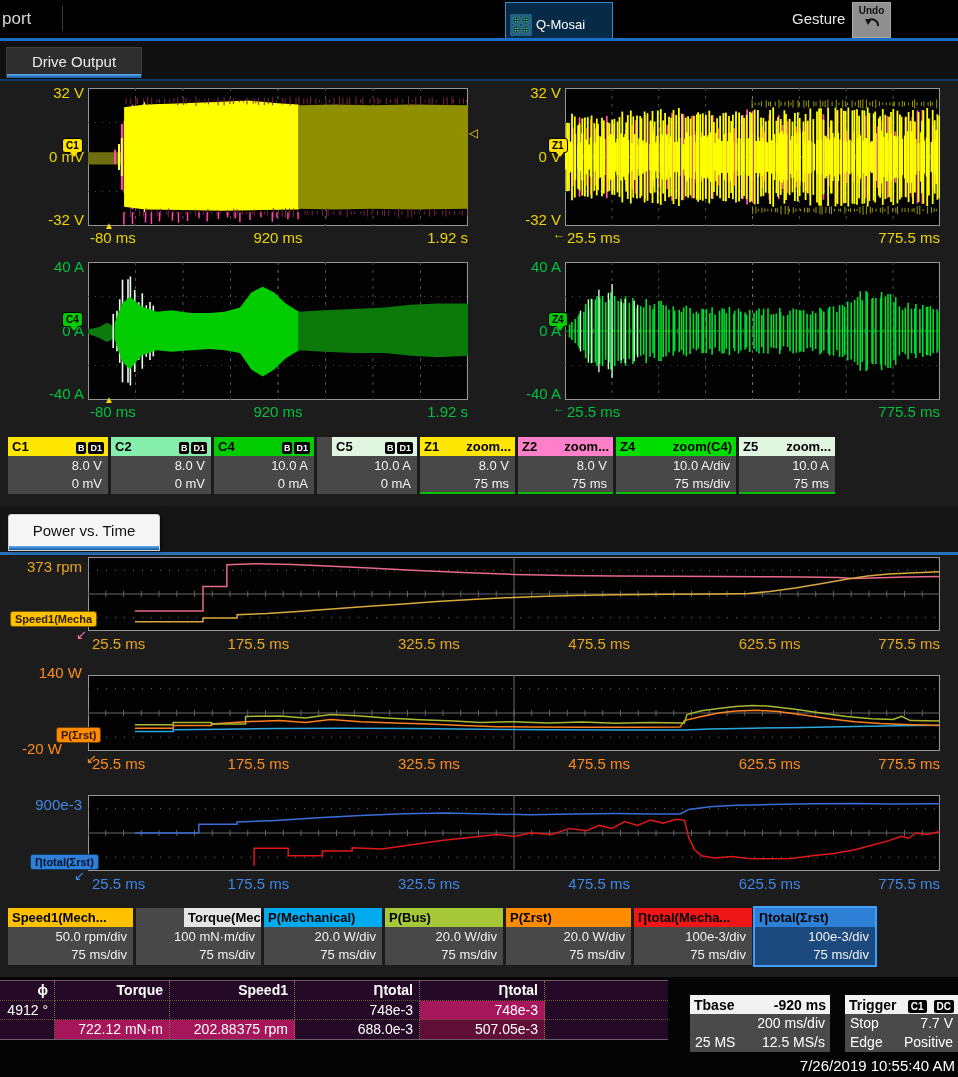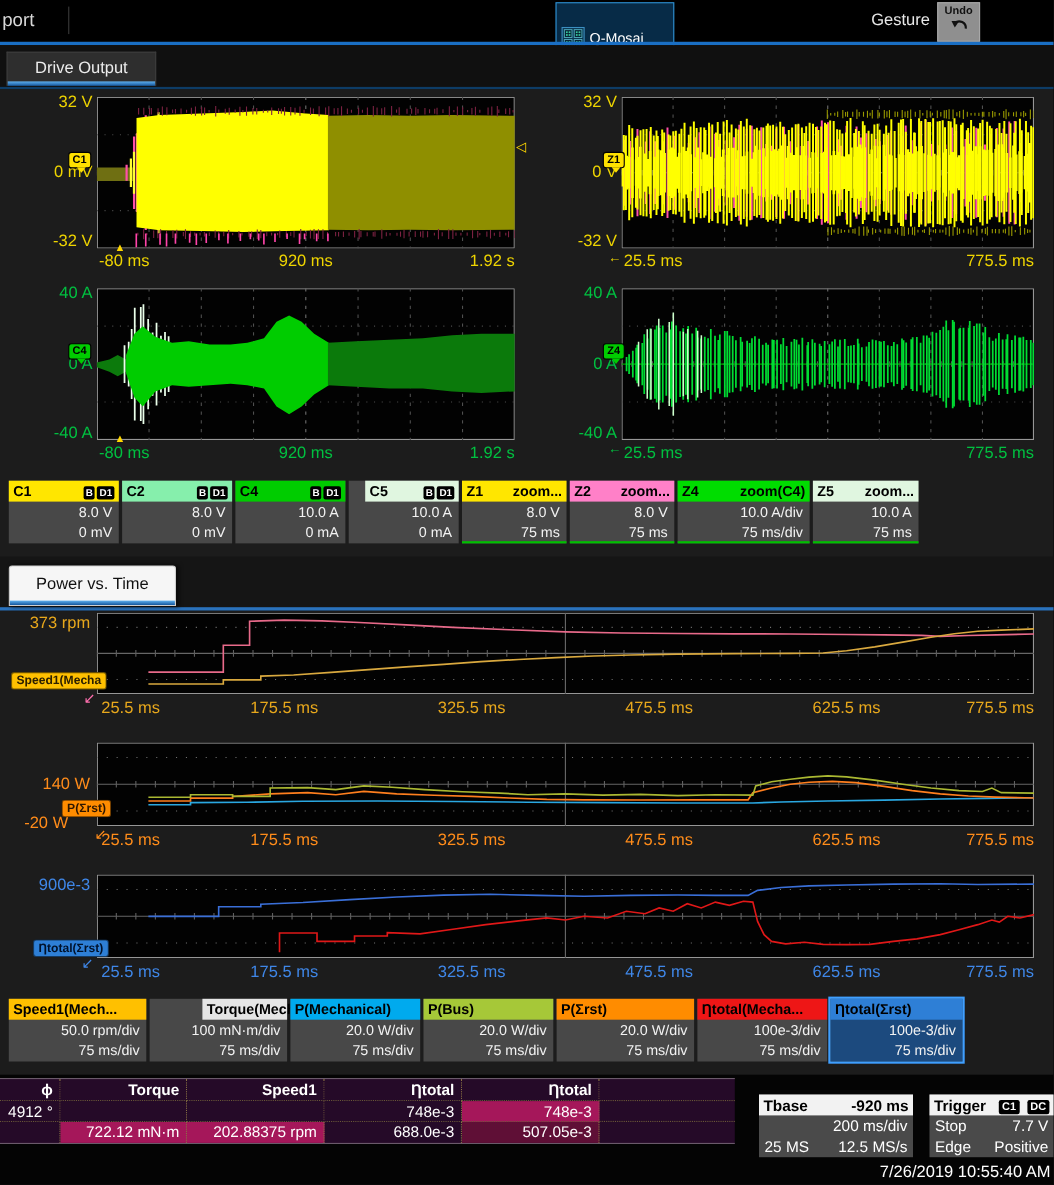--- a/index.html
+++ b/index.html
@@ -3,21 +3,21 @@
 <meta charset="utf-8">
 <style>
   html,body{margin:0;padding:0;background:#000;}
   #app{position:relative;width:958px;height:1077px;background:#1c1c1c;overflow:hidden;
        font-family:"Liberation Sans","DejaVu Sans",sans-serif;-webkit-font-smoothing:antialiased;}
   
   #topbar{position:absolute;left:0;top:0;width:958px;height:38px;background:#000;}
   #port-label{position:absolute;left:2px;top:9px;color:#d8d8d8;font-size:17px;}
   #topbar-sep{position:absolute;left:62px;top:6px;height:25px;border-left:1px solid #3a3a3a;}
   #qmosaic-btn{position:absolute;left:505px;top:2px;width:98px;height:31px;background:#072b47;
-       border:1px solid #2f8fd0;display:flex;align-items:center;gap:4px;padding:16px 4px;cursor:pointer;}
+       border:1px solid #2f8fd0;display:flex;align-items:center;gap:4px;padding:6px 4px;cursor:pointer;}
   #qmosaic-btn span{color:#fff;font-size:13px;}
   #gesture-label{position:absolute;left:792px;top:10px;color:#e8e8e8;font-size:15px;}
   #undo-btn{position:absolute;left:852px;top:2px;width:37px;height:34px;background:#8f8f8f;
        border:1px solid #a8a8a8;text-align:center;cursor:pointer;}
   .undo-txt{display:block;font-size:10px;font-weight:bold;color:#111;margin-top:2px;}
   #blue-sep{position:absolute;left:0;top:38px;width:958px;height:3px;background:#1a6fc4;}
   
   #tabbar1{position:absolute;left:0;top:41px;width:958px;height:38px;background:#101010;
        border-bottom:2px solid #0d3c66;}
   #tab-drive{position:absolute;left:6px;top:6px;width:134px;height:30px;background:#2e2e2e;
@@ -1408,21 +1408,21 @@
       <line x1="781" y1="35" x2="781" y2="41" stroke="#606060"></line>
       <line x1="798.75" y1="35" x2="798.75" y2="41" stroke="#606060"></line>
       <line x1="816.5" y1="35" x2="816.5" y2="41" stroke="#606060"></line>
       <line x1="834.25" y1="35" x2="834.25" y2="41" stroke="#606060"></line>
       <line x1="0" y1="13.68" x2="852" y2="13.68" stroke="#707070" stroke-dasharray="1,8"></line>
       <line x1="0" y1="62.31999999999999" x2="852" y2="62.31999999999999" stroke="#707070" stroke-dasharray="1,8"></line>
       <polyline points="46.9,56.6 85.2,56.6 85.2,54.7 136.3,54.3 187.4,53.4 255.6,53.2 323.8,53.6 391.9,54.3 460.1,54.7 528.2,55.0 596.4,55.0 622.0,54.1 664.6,53.2 715.7,52.4 766.8,51.4 809.4,50.8 852.0,50.2" fill="none" stroke="#2aa7e0" stroke-width="1.5"></polyline>
       <polyline points="46.9,53.2 85.2,53.2 85.2,50.5 123.5,50.5 123.5,49.0 157.6,46.7 191.7,45.6 217.3,47.5 242.8,44.5 272.6,46.7 306.7,48.0 340.8,49.0 374.9,50.5 409.0,51.7 443.0,52.1 494.2,52.3 545.3,52.2 592.1,52.1 596.4,45.6 613.4,41.4 630.5,38.0 647.5,36.1 668.8,35.3 690.1,36.5 715.7,39.9 741.2,43.7 766.8,46.7 792.4,48.6 817.9,49.6 852.0,50.5" fill="none" stroke="#ff7f1e" stroke-width="1.5"></polyline>
       <polyline points="46.9,49.8 85.2,49.8 85.2,47.5 123.5,47.5 123.5,49.0 157.6,49.0 157.6,41.4 191.7,41.0 217.3,42.9 242.8,39.5 268.4,40.7 298.2,42.9 332.3,44.8 366.4,46.0 391.9,47.5 426.0,46.7 460.1,47.9 494.2,47.1 528.2,48.3 562.3,47.5 596.4,47.9 599.0,39.5 613.4,35.7 630.5,33.4 647.5,31.5 664.6,30.4 681.6,31.2 707.2,34.2 732.7,38.0 758.3,41.4 783.8,43.7 805.1,44.5 813.7,41.4 822.2,45.6 852.0,46.0" fill="none" stroke="#aab832" stroke-width="1.5"></polyline>
     </svg>
-    <div class="striplab" style="left:10px;width:72px;text-align:right;top:704px;color:#ff8c1a;">140 W</div>
+    <div class="striplab" style="left:10px;width:72px;text-align:right;top:664px;color:#ff8c1a;">140 W</div>
     <div class="striplab" style="left:92px;top:755px;color:#ff8c1a;">25.5 ms</div>
     <div class="striplab" style="left:258.4px;top:755px;transform:translateX(-50%);color:#ff8c1a;">175.5 ms</div>
     <div class="striplab" style="left:428.8px;top:755px;transform:translateX(-50%);color:#ff8c1a;">325.5 ms</div>
     <div class="striplab" style="left:599.2px;top:755px;transform:translateX(-50%);color:#ff8c1a;">475.5 ms</div>
     <div class="striplab" style="left:769.6px;top:755px;transform:translateX(-50%);color:#ff8c1a;">625.5 ms</div>
     <div class="striplab" style="right:18px;top:755px;color:#ff8c1a;">775.5 ms</div>
     <div class="strip-badge" style="left:56px;top:727px;background:#ff8c00;color:#2d1600;">P(Σrst)</div>
     <div class="strip-arrow" style="left:86px;top:751px;color:#ff8c1a;">↙</div>
     <svg class="grid-svg" width="852" height="76" style="left:88px;top:795px;">
       <rect x="0.5" y="0.5" width="851" height="75" fill="none" stroke="#969696"></rect>

